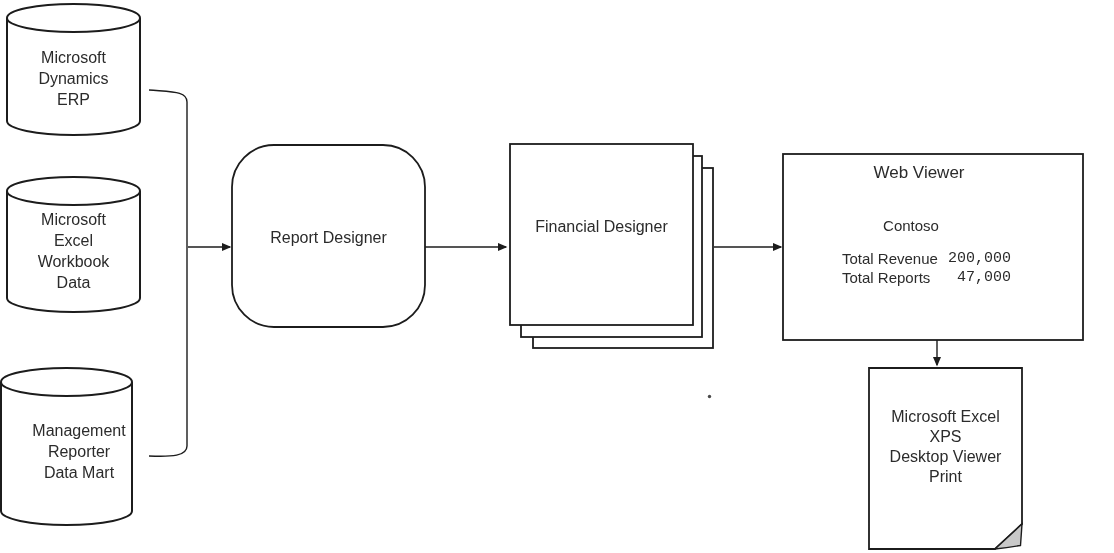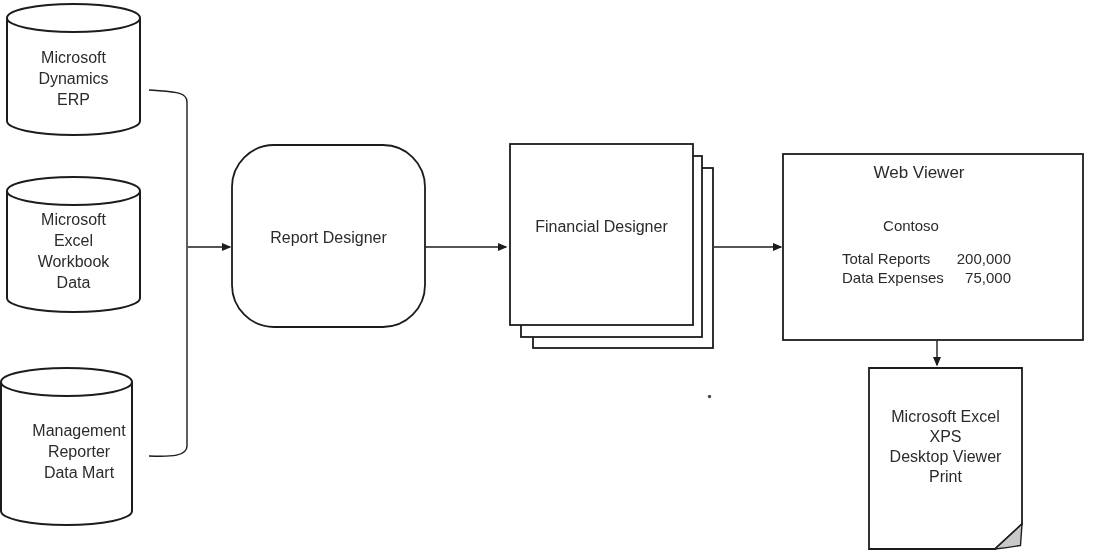--- a/index.html
+++ b/index.html
@@ -34,21 +34,21 @@
   .lbl-cyl1{left:7px;top:47px;width:133px;}
   .lbl-cyl2{left:7px;top:209px;width:133px;}
   .lbl-cyl3{left:1px;top:420px;width:156px;}
   .lbl-designer{left:232px;top:227px;width:193px;height:21px;}
   .lbl-reports{left:510px;top:216px;width:183px;height:21px;}
   .lbl-doc{left:869px;top:407px;width:153px;line-height:20px;font-size:16px;}
   .wv-title{left:783px;top:163px;width:272px;height:20px;line-height:20px;font-size:17px;}
   .wv-company{left:783px;top:216px;width:256px;height:20px;line-height:20px;font-size:15px;}
   .wv-rows{position:absolute;left:842px;top:249px;width:169px;font-size:15px;}
   .wv-row{display:flex;justify-content:space-between;height:19px;line-height:19px;}
-  .wv-row .val{text-align:right;}
+  .wv-row .val{text-align:right;font-family:Liberation Mono, monospace;}
 </style>
 </head>
 <body>
 
 <div class="stage">
 
   <svg width="1114" height="553" viewBox="0 0 1114 553">
     <defs>
       <marker id="ah" markerWidth="10" markerHeight="8" refX="6" refY="3" orient="auto">
         <path d="M0,0 L7,3 L0,6 Z" fill="#1c1c1c"></path>
@@ -104,26 +104,26 @@
   <div class="lbl lbl-designer">Report Designer</div>
 
   <div class="lbl lbl-reports">Financial Designer</div>
 
   <div class="lbl wv-title">Web Viewer</div>
 
   <div class="lbl wv-company">Contoso</div>
 
   <div class="wv-rows">
     <div class="wv-row">
-      <span>Total Reports</span>
+      <span>Total Revenue</span>
       <span class="val">200,000</span>
     </div>
     <div class="wv-row">
-      <span>Data Expenses</span>
-      <span class="val">75,000</span>
+      <span>Total Reports</span>
+      <span class="val">47,000</span>
     </div>
   </div>
 
   <div class="lbl lbl-doc">Microsoft Excel
 XPS
 Desktop Viewer
 Print</div>
 
 </div>
 

